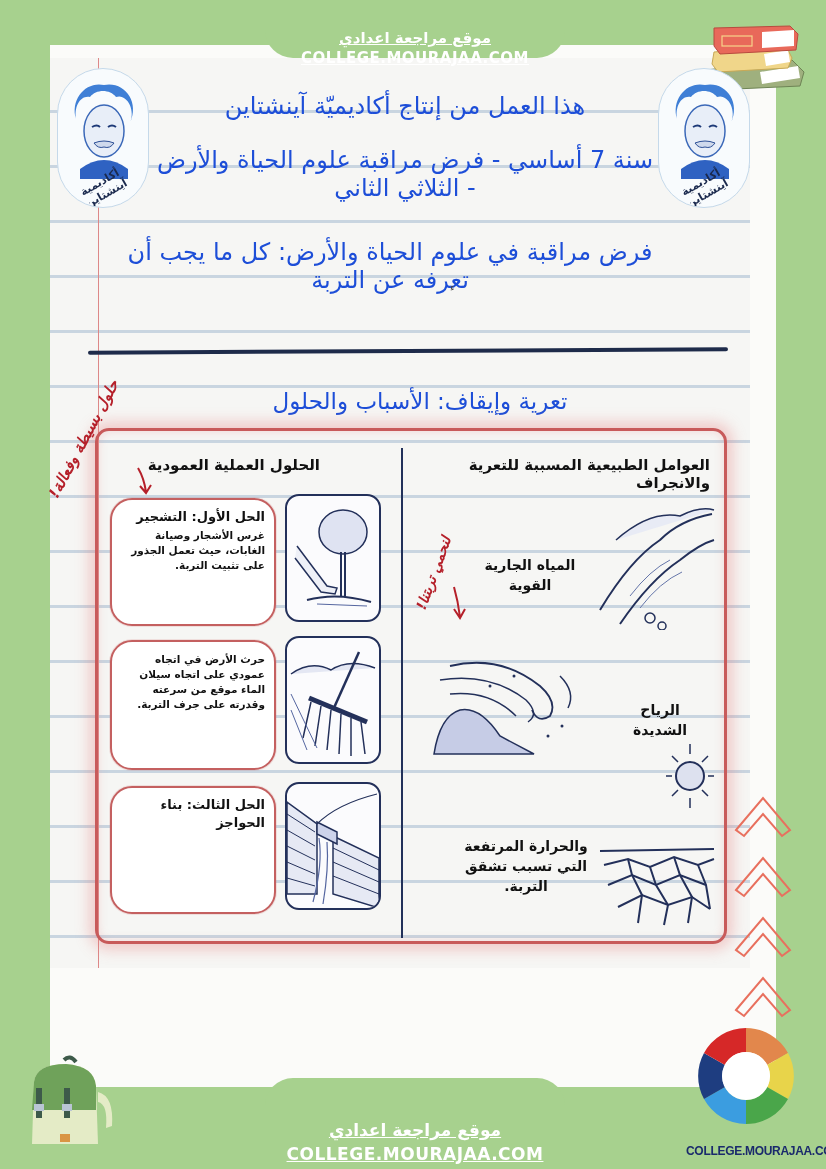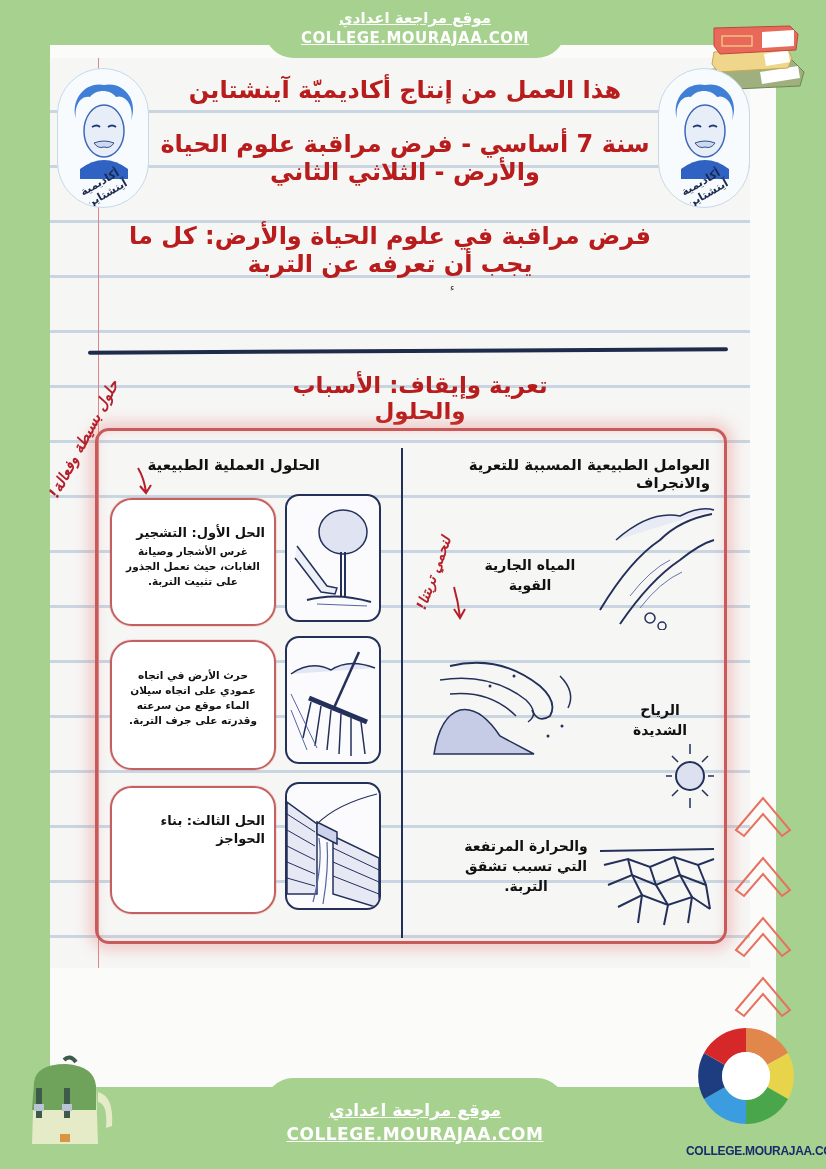--- a/index.html
+++ b/index.html
@@ -44,21 +44,21 @@
   .banner {
     position: absolute;
     left: 265px; width: 300px;
     background: #a7d18e;
     color: #fff;
     text-align: center;
     font-weight: bold;
   }
   .banner.top { top: 0; height: 58px; border-radius: 0 0 28px 28px; padding-top: 8px; }
   .banner.bottom { top: 1078px; height: 91px; border-radius: 28px 28px 0 0; padding-top: 20px; }
-  .banner .ar { font-size: 15px; text-decoration: underline; direction: rtl; display: block; line-height: 20px; }
+  .banner .ar { font-size: 15px; text-decoration: underline; direction: rtl; display: block; line-height: 20px; margin-top: 20px; }
   .banner .en { font-size: 15px; text-decoration: underline; letter-spacing: 0.5px; display: block; line-height: 20px; }
   .banner.bottom .ar { font-size: 17px; line-height: 24px; }
   .banner.bottom .en { font-size: 17px; line-height: 24px; }
 
   
   .logo {
     position: absolute; width: 92px; height: 140px;
     border: 1.5px solid #c5d9ea; border-radius: 46px;
     background: #f8fbfd;
     overflow: hidden;
@@ -67,22 +67,22 @@
   .logo.right { left: 658px; top: 68px; }
   .logo svg { position: absolute; left: 8px; top: 10px; }
   .logo .cap {
     position: absolute; bottom: 6px; left: 0; width: 100%;
     text-align: center; font-size: 11px; font-weight: bold; color: #1b2a4e;
     direction: rtl; transform: rotate(-30deg);
   }
 
   
   .h1, .h2, .h3, .h4 {
-    position: absolute; direction: rtl; text-align: center; color: #b91c1c;
-    font-weight: bold; font-family: "DejaVu Sans", sans-serif;
+    position: absolute; direction: rtl; text-align: center; color: #1d4ed8;
+    font-weight: normal; font-family: "DejaVu Sans", sans-serif; margin-top: 16px;
   }
   .h1 { left: 150px; top: 76px; width: 510px; font-size: 24px; }
   .h2 { left: 150px; top: 130px; width: 510px; font-size: 24px; }
   .h3 { left: 110px; top: 222px; width: 560px; font-size: 24px; }
   .dot-mark { position: absolute; left: 450px; top: 282px; font-size: 10px; color: #444; }
   .ink-line {
     position: absolute; left: 88px; top: 349px; width: 640px; height: 4px;
     background: #1e2b4a; border-radius: 2px; transform: rotate(-0.3deg);
   }
   .h4 { left: 270px; top: 372px; width: 300px; font-size: 23px; }
@@ -110,25 +110,25 @@
     direction: rtl; white-space: nowrap;
   }
   .note.n1 { left: 18px; top: 430px; font-size: 15px; transform: rotate(-62deg); }
   .note.n2 { left: 395px; top: 565px; font-size: 14px; transform: rotate(-70deg); }
   .arrow { position: absolute; }
 
   
   .sol-cloud {
     position: absolute; left: 110px; width: 166px;
     background: #fff; border: 2.5px solid #c46060; border-radius: 22px;
-    padding: 24px 9px; direction: rtl; text-align: right;
+    padding: 8px 9px; direction: rtl; text-align: right;
     box-shadow: 0 0 0 1px rgba(200,90,90,0.15);
   }
   .sol-title { font-size: 13px; font-weight: bold; color: #111; line-height: 18px; }
-  .sol-text { font-size: 10.5px; font-weight: bold; color: #111; line-height: 15px; margin-top: 2px; text-align: center; }
+  .sol-text { font-size: 10.5px; font-weight: bold; color: #111; line-height: 15px; margin-top: 2px; }
   .sol-illus {
     position: absolute; left: 285px; width: 96px; height: 128px;
     border: 2.5px solid #23305a; border-radius: 14px; background: #fbfbfd;
     overflow: hidden;
   }
 
   
   .cause-label {
     position: absolute; direction: rtl; text-align: center; font-weight: bold; color: #111;
     font-size: 14px; line-height: 20px;
@@ -200,21 +200,21 @@
 <div class="h1">هذا العمل من إنتاج أكاديميّة آينشتاين</div>
 <div class="h2">سنة 7 أساسي - فرض مراقبة علوم الحياة والأرض - الثلاثي الثاني</div>
 <div class="h3">فرض مراقبة في علوم الحياة والأرض: كل ما يجب أن تعرفه عن التربة</div>
 <div class="dot-mark">ء</div>
 <div class="ink-line"></div>
 <div class="h4">تعرية وإيقاف: الأسباب والحلول</div>
 
 <div class="frame"></div>
 <div class="frame-divider"></div>
 <div class="col-head right">العوامل الطبيعية المسببة للتعرية والانجراف</div>
-<div class="col-head left">الحلول العملية الطبيعية</div>
+<div class="col-head left">الحلول العملية العمودية</div>
 
 <div class="note n1">حلول بسيطة وفعالة!</div>
 <svg class="arrow" style="left:134px;top:466px" width="20" height="30">
   <path d="M4 2 Q10 12 12 26 M6 20 L12 27 L17 19" stroke="#b5202a" stroke-width="2" fill="none"></path>
 </svg>
 <div class="note n2">لنحمي تربتنا!</div>
 <svg class="arrow" style="left:448px;top:585px" width="20" height="36">
   <path d="M6 2 Q10 16 12 32 M6 24 L12 33 L17 24" stroke="#b5202a" stroke-width="2" fill="none"></path>
 </svg>
 

